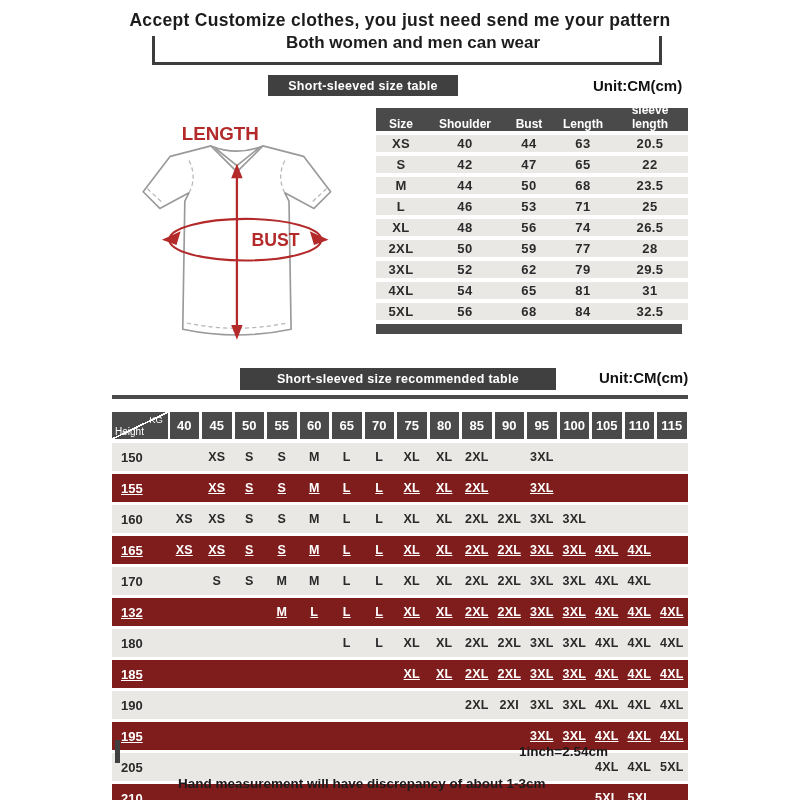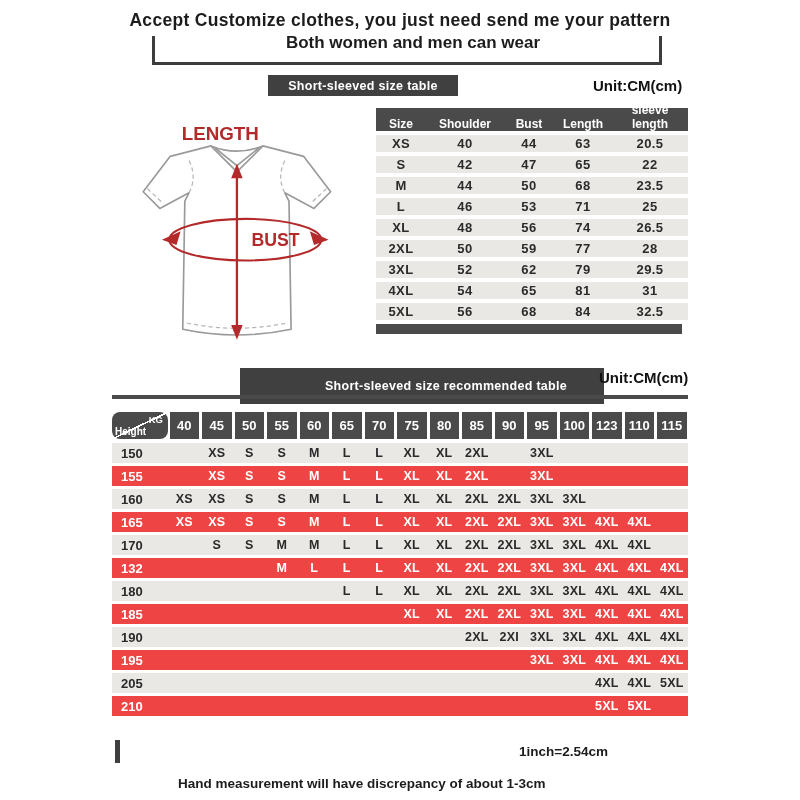--- a/index.html
+++ b/index.html
@@ -12,21 +12,21 @@
   
   .hdr-line1{left:0;top:10px;width:800px;text-align:center;font-size:17.5px;font-weight:bold;letter-spacing:.3px;}
   .hdr-line2{left:0;top:33px;width:800px;text-align:center;font-size:17px;font-weight:bold;padding-left:13px;}
   .hdr-bracket{left:152px;top:36px;width:504px;height:26px;
     border-left:3px solid #3d3d3d;border-right:3px solid #3d3d3d;border-bottom:3px solid #3d3d3d;}
 
   
   .banner{background:#404040;color:#fff;font-weight:bold;font-size:12.5px;
     display:flex;align-items:center;justify-content:center;letter-spacing:.3px;}
   .banner1{left:268px;top:75px;width:190px;height:21px;}
-  .banner2{left:240px;top:368px;width:316px;height:36px;padding-left:48px;}
+  .banner2{left:240px;top:368px;width:316px;height:22px;}
   .unit{font-size:15px;font-weight:bold;color:#111;}
   .unit1{left:593px;top:77px;}
   .unit2{left:599px;top:369px;}
   .divider{left:112px;top:395px;width:576px;height:4px;background:#4a4a4a;}
 
   
   .shirt{left:120px;top:98px;}
 
   
   .size-table{left:376px;top:108px;width:312px;}
@@ -42,26 +42,26 @@
   .st-header .st-cell:nth-child(5),.st-row .st-cell:nth-child(5){width:76px;}
   .st-bottom{width:306px;height:10px;background:#4a4a4a;margin-top:1px;}
 
   
   .reco{left:112px;top:412px;width:576px;}
   .bt-header{display:grid;grid-template-columns:56px repeat(16,1fr);height:27px;margin-bottom:4px;}
   .bt-hcell{margin:0 1.5px;background:#4a4a4a;color:#fff;font-size:13px;font-weight:bold;
     display:flex;align-items:center;justify-content:center;}
   .bt-corner{position:relative;background:
     linear-gradient(to bottom right,#4a4a4a 48.5%,#ffffff 48.5%,#ffffff 52%,#4a4a4a 52%);
-    color:#fff;font-weight:bold;border-radius:8px;}
+    color:#fff;font-weight:normal;}
   .bt-corner .kg{position:absolute;top:2px;right:5px;font-size:9.5px;}
   .bt-corner .height{position:absolute;bottom:2px;left:3px;font-size:10px;}
-  .bt-row{display:grid;grid-template-columns:56px repeat(16,1fr);height:20px;margin-bottom:3px;align-items:center;}
+  .bt-row{display:grid;grid-template-columns:56px repeat(16,1fr);height:28px;margin-bottom:3px;align-items:center;}
   .bt-row.light{background:#e9e8e5;color:#2a2a2a;}
-  .bt-row.dark{background:#ef4444;color:#ffffff;}
+  .bt-row.dark{background:#7f1d1d;color:#ffffff;text-decoration:underline;}
   .bt-label{font-size:13px;font-weight:bold;padding-left:9px;}
   .bt-cell{font-size:12.5px;font-weight:bold;text-align:center;letter-spacing:.2px;}
 
   
   .foot-bar{left:115px;top:740px;width:5px;height:23px;background:#3f3f3f;}
   .foot-note{left:130px;top:776px;font-size:13.5px;font-weight:bold;padding-left:48px;}
   .foot-conv{left:519px;top:744px;font-size:13.5px;font-weight:bold;}
 </style>
 </head>
 <body>
@@ -195,21 +195,21 @@
       <div class="bt-hcell">55</div>
       <div class="bt-hcell">60</div>
       <div class="bt-hcell">65</div>
       <div class="bt-hcell">70</div>
       <div class="bt-hcell">75</div>
       <div class="bt-hcell">80</div>
       <div class="bt-hcell">85</div>
       <div class="bt-hcell">90</div>
       <div class="bt-hcell">95</div>
       <div class="bt-hcell">100</div>
-      <div class="bt-hcell">123</div>
+      <div class="bt-hcell">105</div>
       <div class="bt-hcell">110</div>
       <div class="bt-hcell">115</div>
     </div>
   <div>
       <div class="bt-row light">
         <div class="bt-label">150</div>
         <div class="bt-cell"></div>
         <div class="bt-cell">XS</div>
         <div class="bt-cell">S</div>
         <div class="bt-cell">S</div>

